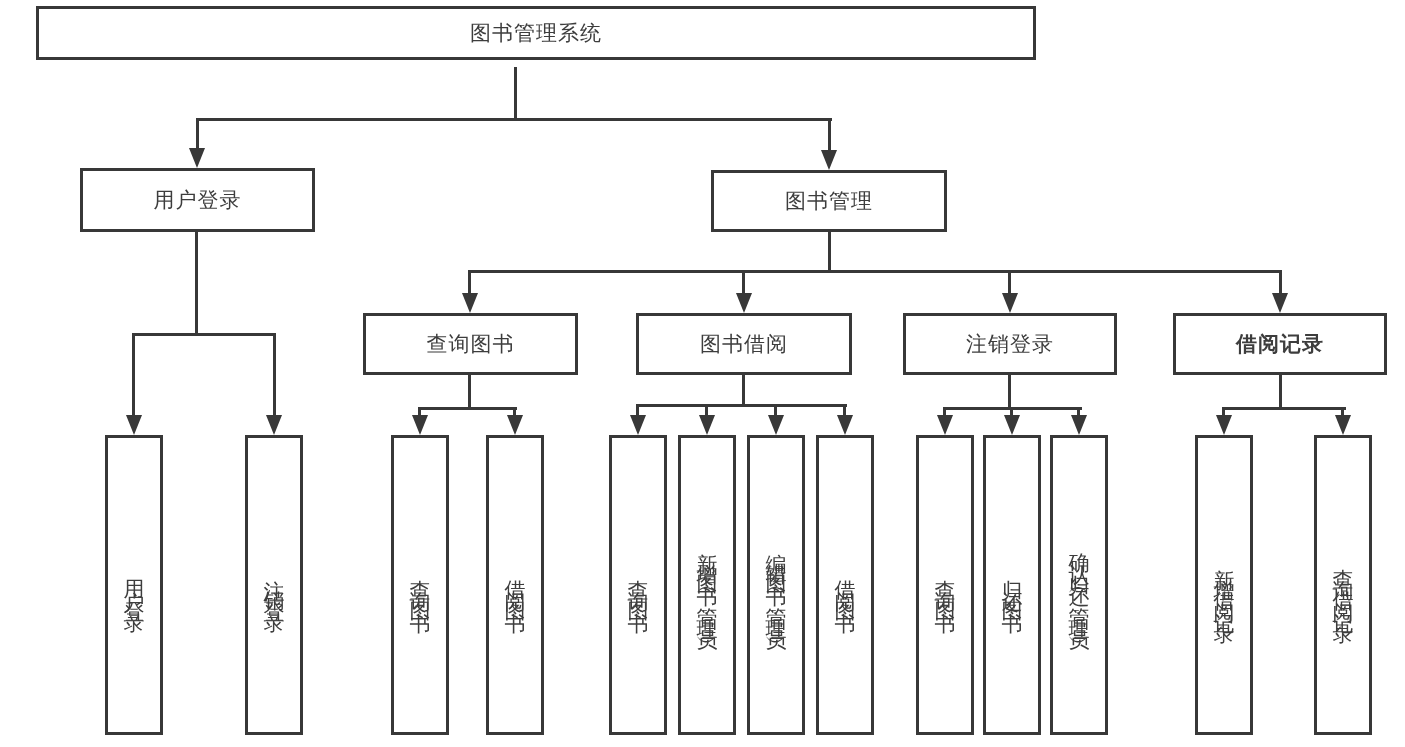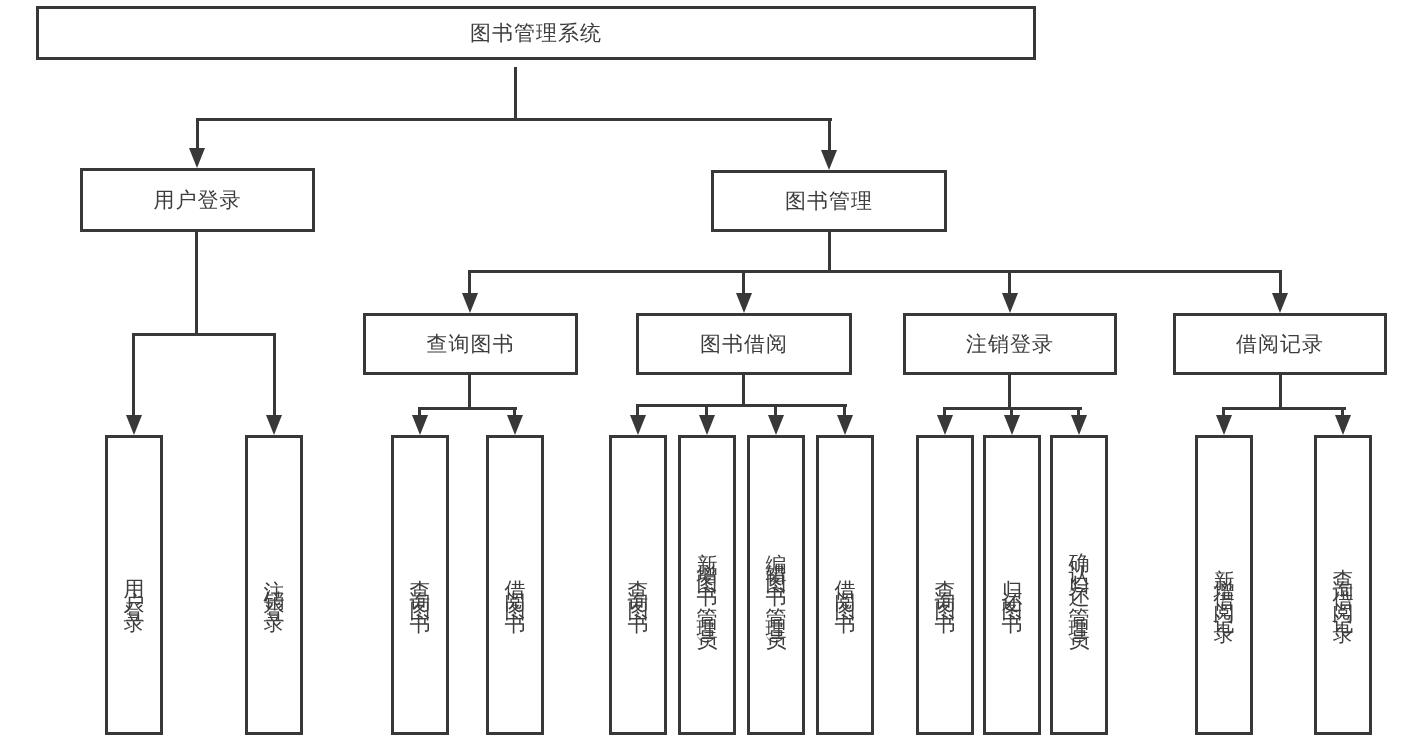--- a/index.html
+++ b/index.html
@@ -43,21 +43,21 @@
     border-right:8px solid transparent;
     border-top:20px solid var(--line);
   }
   
   #n-root{left:20px;top:6px;width:1000px;height:54px;margin-left:16px;}
   #n-user-login{left:80px;top:168px;width:235px;height:64px;}
   #n-book-mgmt{left:711px;top:170px;width:236px;height:62px;}
   #n-new-rec{left:363px;top:313px;width:215px;height:62px;}
   #n-book-borrow{left:636px;top:313px;width:216px;height:62px;}
   #n-cur-borrow{left:903px;top:313px;width:214px;height:62px;}
-  #n-borrow-rec{left:1173px;top:313px;width:214px;height:62px;}
+  #n-borrow-rec{left:1173px;top:313px;width:214px;height:62px;font-weight:bold;}
   .leaf{top:435px;width:58px;height:300px;}
   #l-login{left:105px;}   #l-logout{left:245px;}
   #l-rec-q{left:391px;}   #l-rec-b{left:486px;}
   #l-bb-q{left:609px;}    #l-bb-a{left:678px;}
   #l-bb-e{left:747px;}    #l-bb-b{left:816px;}
   #l-cb-q{left:916px;}    #l-cb-r{left:983px;}  #l-cb-c{left:1050px;}
   #l-br-a{left:1195px;}   #l-br-q{left:1314px;}
   .watermark{
     position:absolute;
     right:14px;top:712px;

